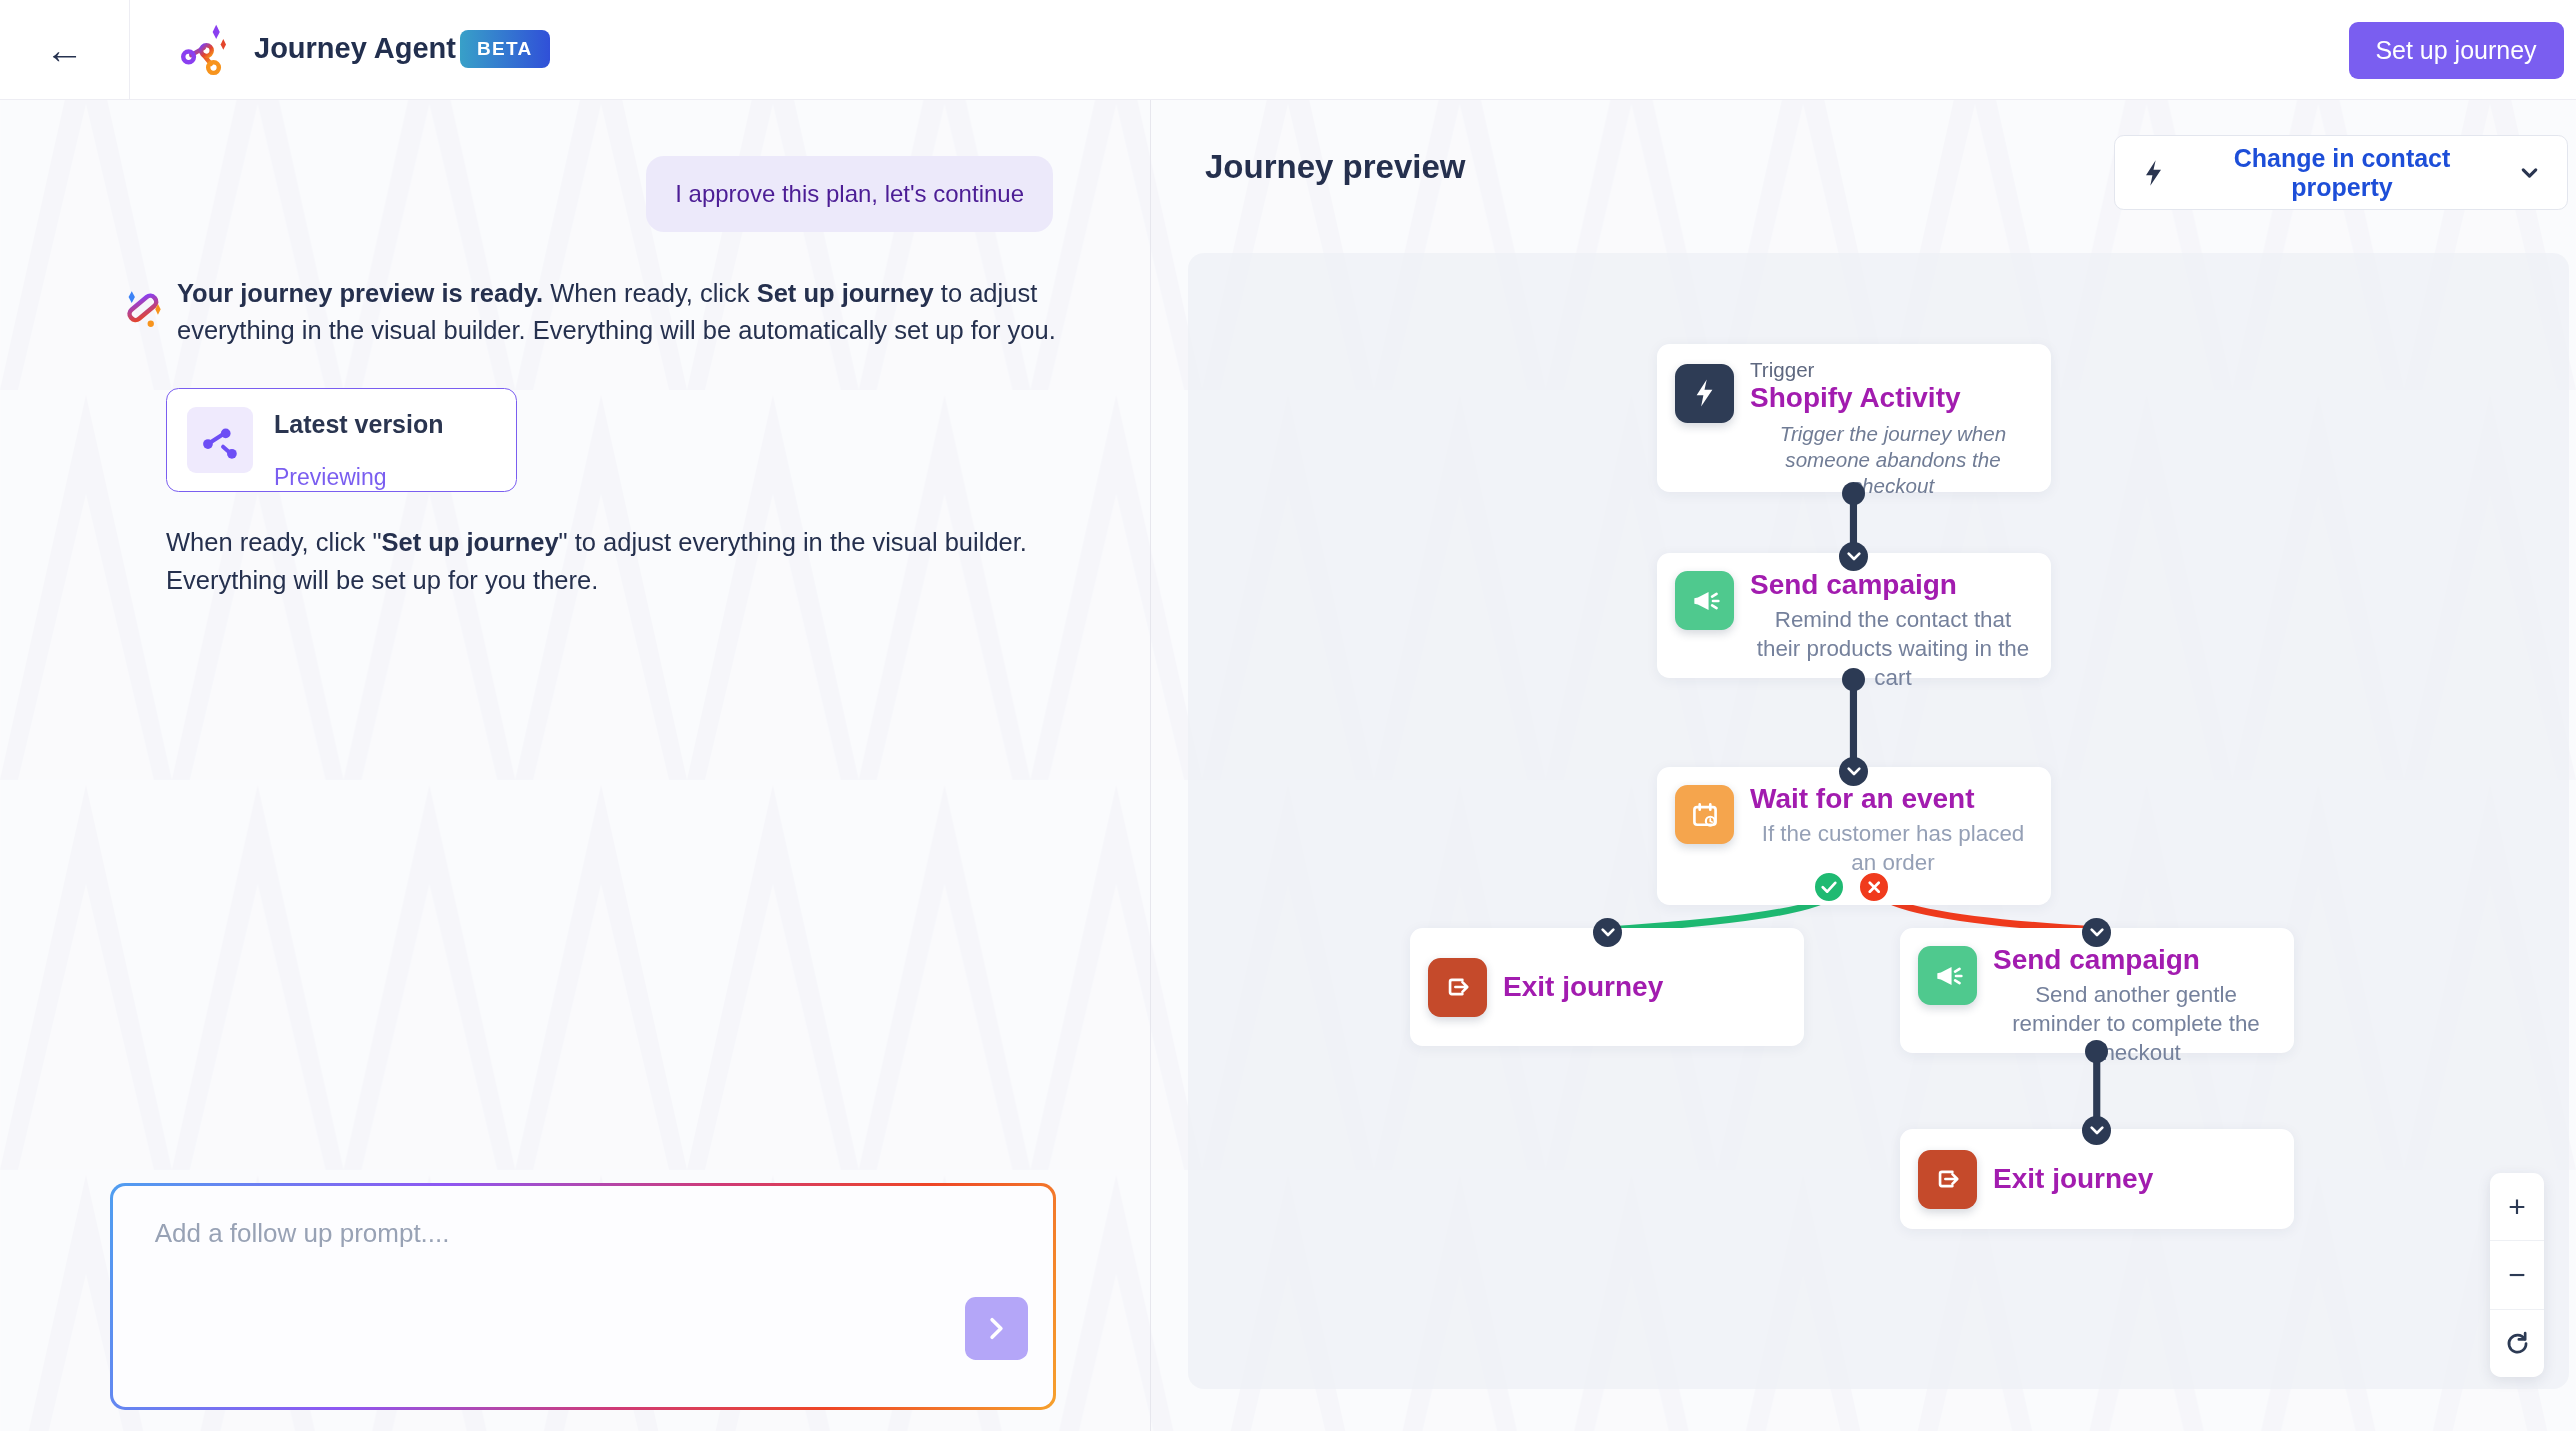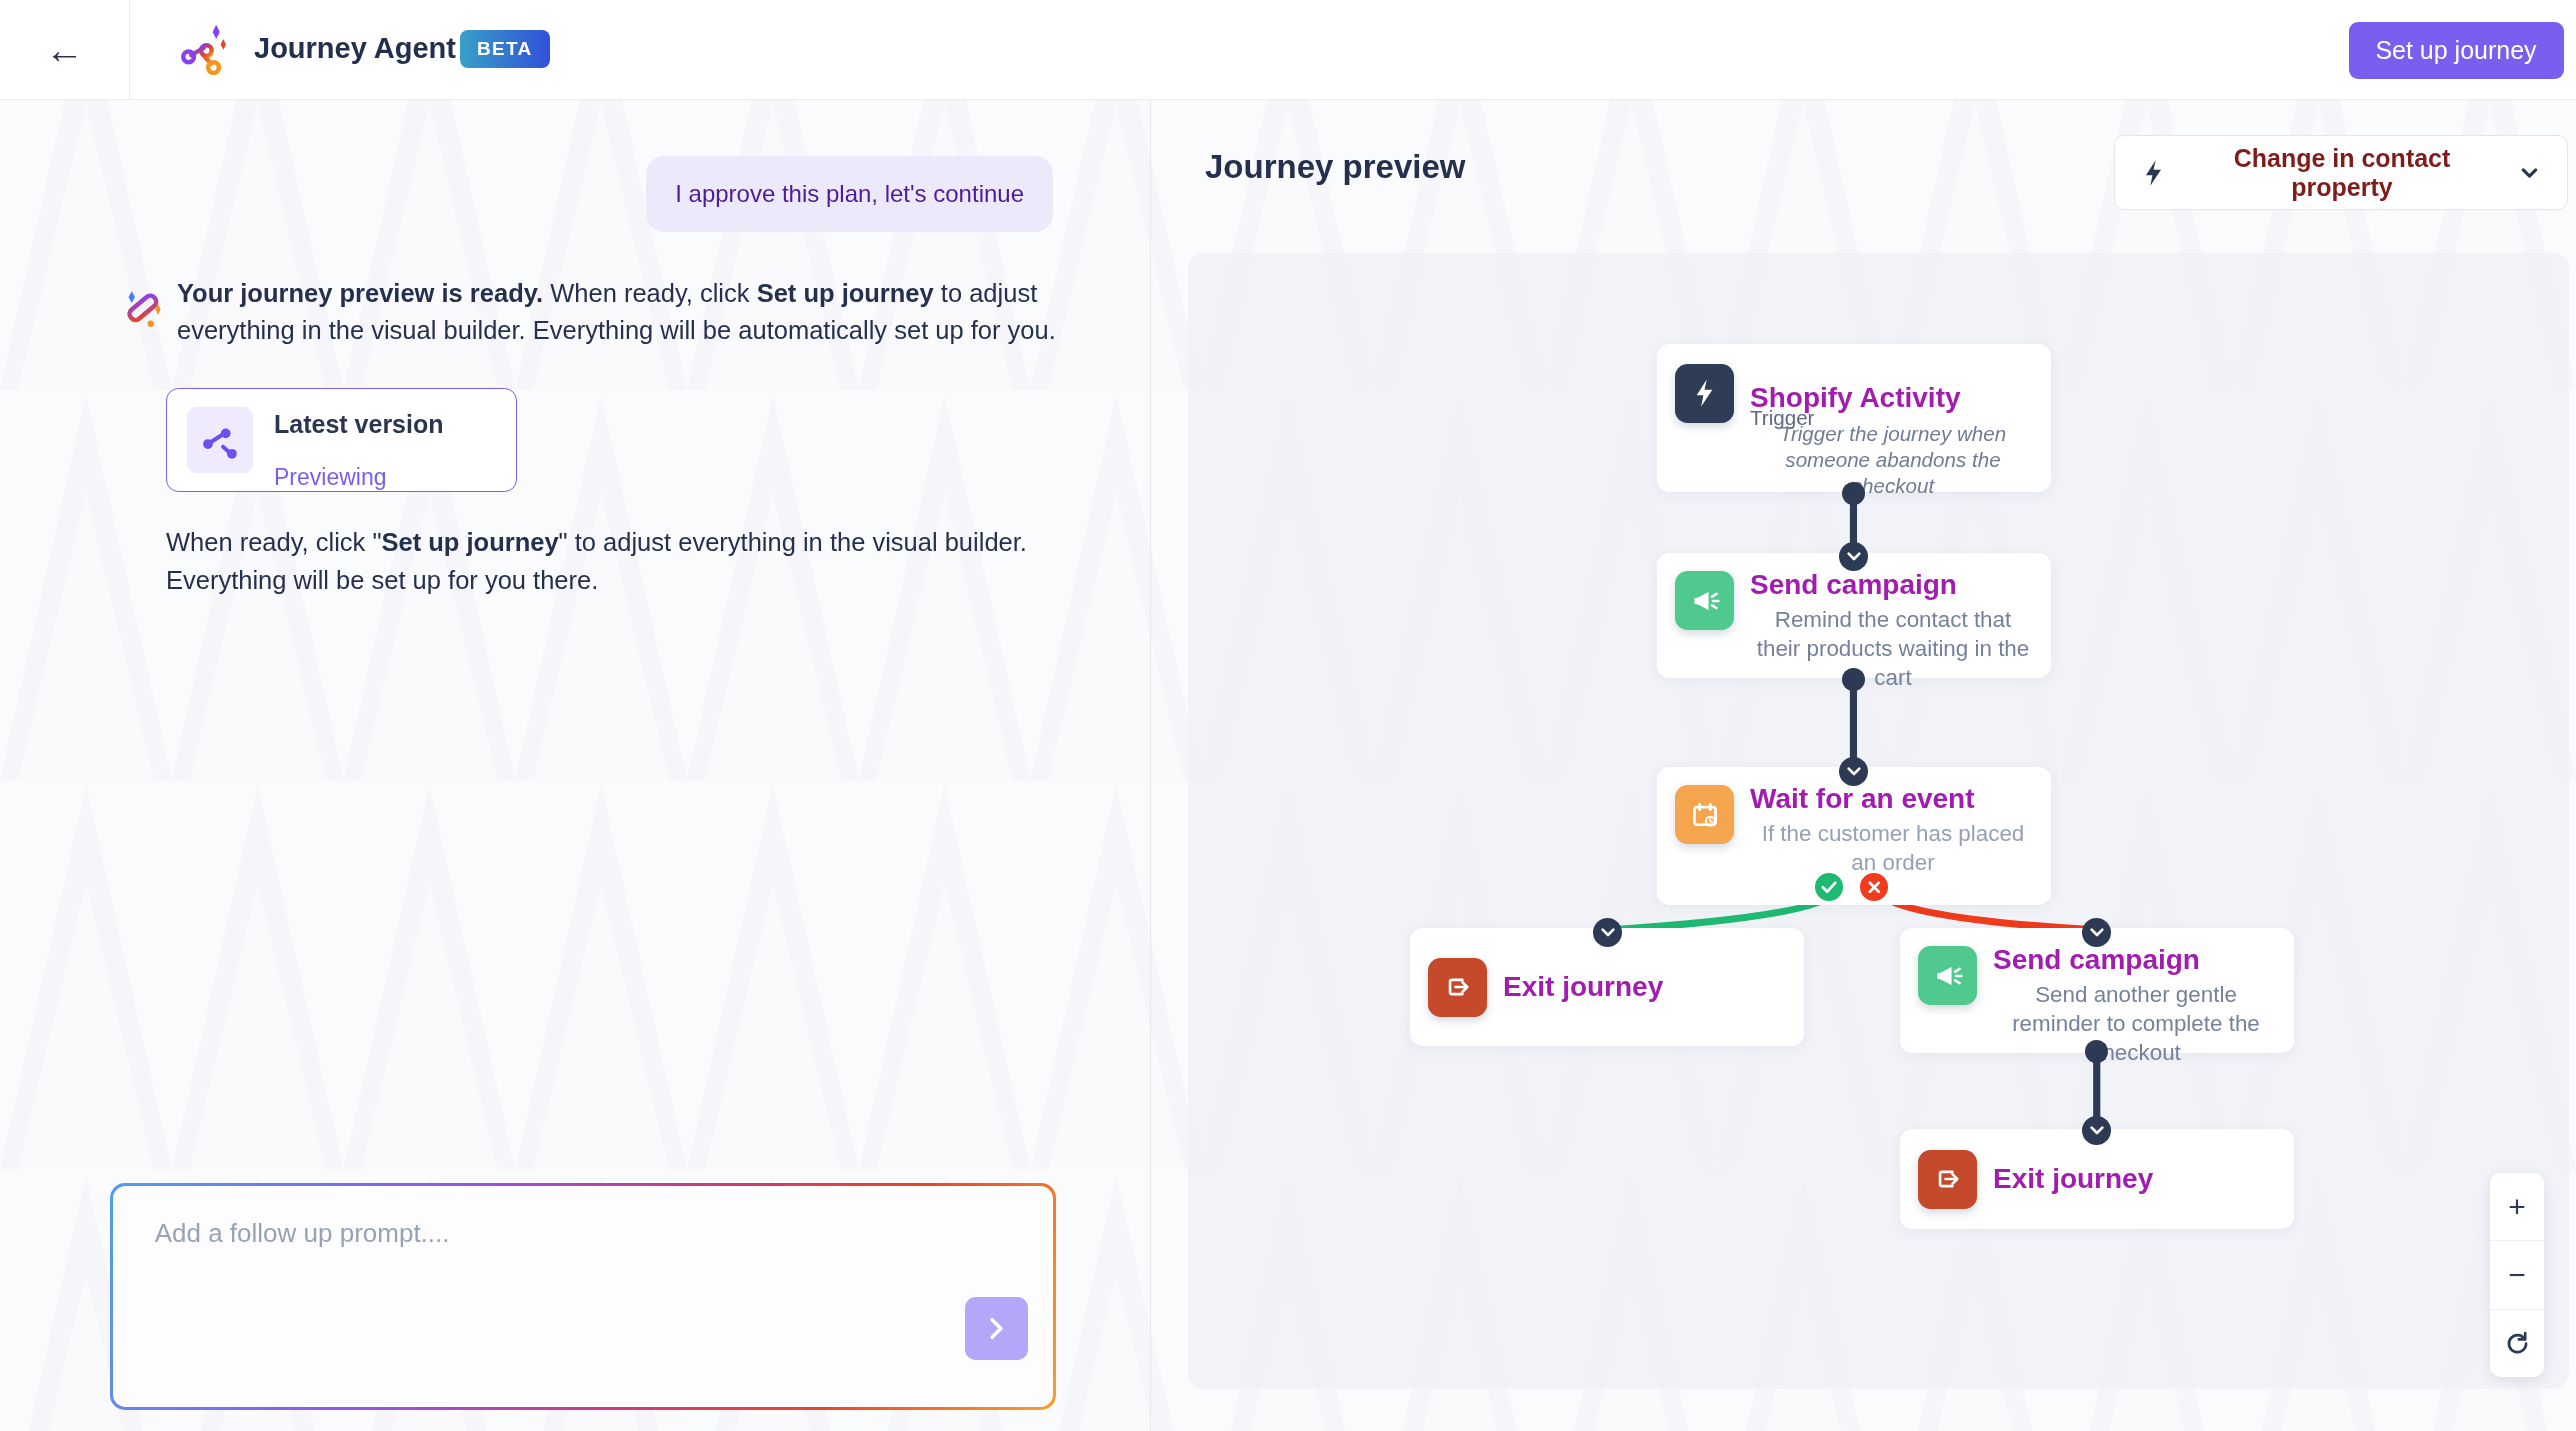--- a/index.html
+++ b/index.html
@@ -59,35 +59,35 @@
   .send-btn { position:absolute; right:25px; bottom:47px; width:63px; height:63px;
               background:#b4a6f8; border:none; border-radius:10.7px; cursor:pointer;
               display:flex; align-items:center; justify-content:center; }
 
   
   .preview-panel { position:absolute; left:1150px; top:100px; width:1426px; height:1331px; z-index:5; }
   .preview-title { position:absolute; left:55px; top:48px; font-size:33px; font-weight:bold; color:#25304e; }
   .filter-dd { position:absolute; left:964px; top:35px; width:454px; height:75px;
                background:#fff; border:1.3px solid #e3e6ee; border-radius:9.8px; cursor:pointer;
                display:flex; align-items:center; padding:0 25px; gap:16px; }
-  .filter-label { font-size:25px; font-weight:bold; color:#7f1d1d; flex:1; text-align:center; }
+  .filter-label { font-size:25px; font-weight:bold; color:#1d4ed8; flex:1; text-align:center; }
 
   .canvas { position:absolute; left:38px; top:153px; width:1381px; height:1136px;
             background:rgba(238,240,246,0.75); border-radius:16px; }
 
   .conn-svg { position:absolute; left:0; top:0; z-index:1; }
 
   .node { position:absolute; background:#fff; border-radius:12.5px; z-index:2;
           box-shadow:0 2.7px 12.5px rgba(35,50,80,0.06); cursor:pointer; }
   .icon-tile { position:absolute; left:18px; width:59px; height:59px; border-radius:12.5px;
                display:flex; align-items:center; justify-content:center;
                box-shadow:0 3.6px 9px rgba(35,50,80,0.18); }
   .tile-navy { background:#2e3c55; } .tile-green { background:#4fc98e; }
   .tile-orange { background:#f5a54d; } .tile-red { background:#c54a2b; }
-  .node-kind { position:absolute; left:93px; top:14.3px; font-size:20.6px; color:#5e6880;margin-top:48px; }
+  .node-kind { position:absolute; left:93px; top:14.3px; font-size:20.6px; color:#5e6880; }
   .node-title { position:absolute; left:93px; font-size:28px; font-weight:bold; color:#a21caf; }
   .node-desc { position:absolute; left:93px; font-size:22.4px; line-height:29px; width:286px; color:#75819c;text-align:center; }
   .node-desc.italic { font-style:italic; color:#707c95; }
 
   .dot { position:absolute; width:23px; height:23px; border-radius:50%; background:#2c3a54; z-index:3; }
   .chev-circle { position:absolute; width:29px; height:29px; border-radius:50%; background:#2c3a54;
                  z-index:3; display:flex; align-items:center; justify-content:center; }
   .branch-circle { position:absolute; width:32px; height:32px; border-radius:50%; z-index:3;
                    display:flex; align-items:center; justify-content:center; border:2.7px solid #fff; }
   .bc-green { background:#1fba72; } .bc-red { background:#f03b1d; }

